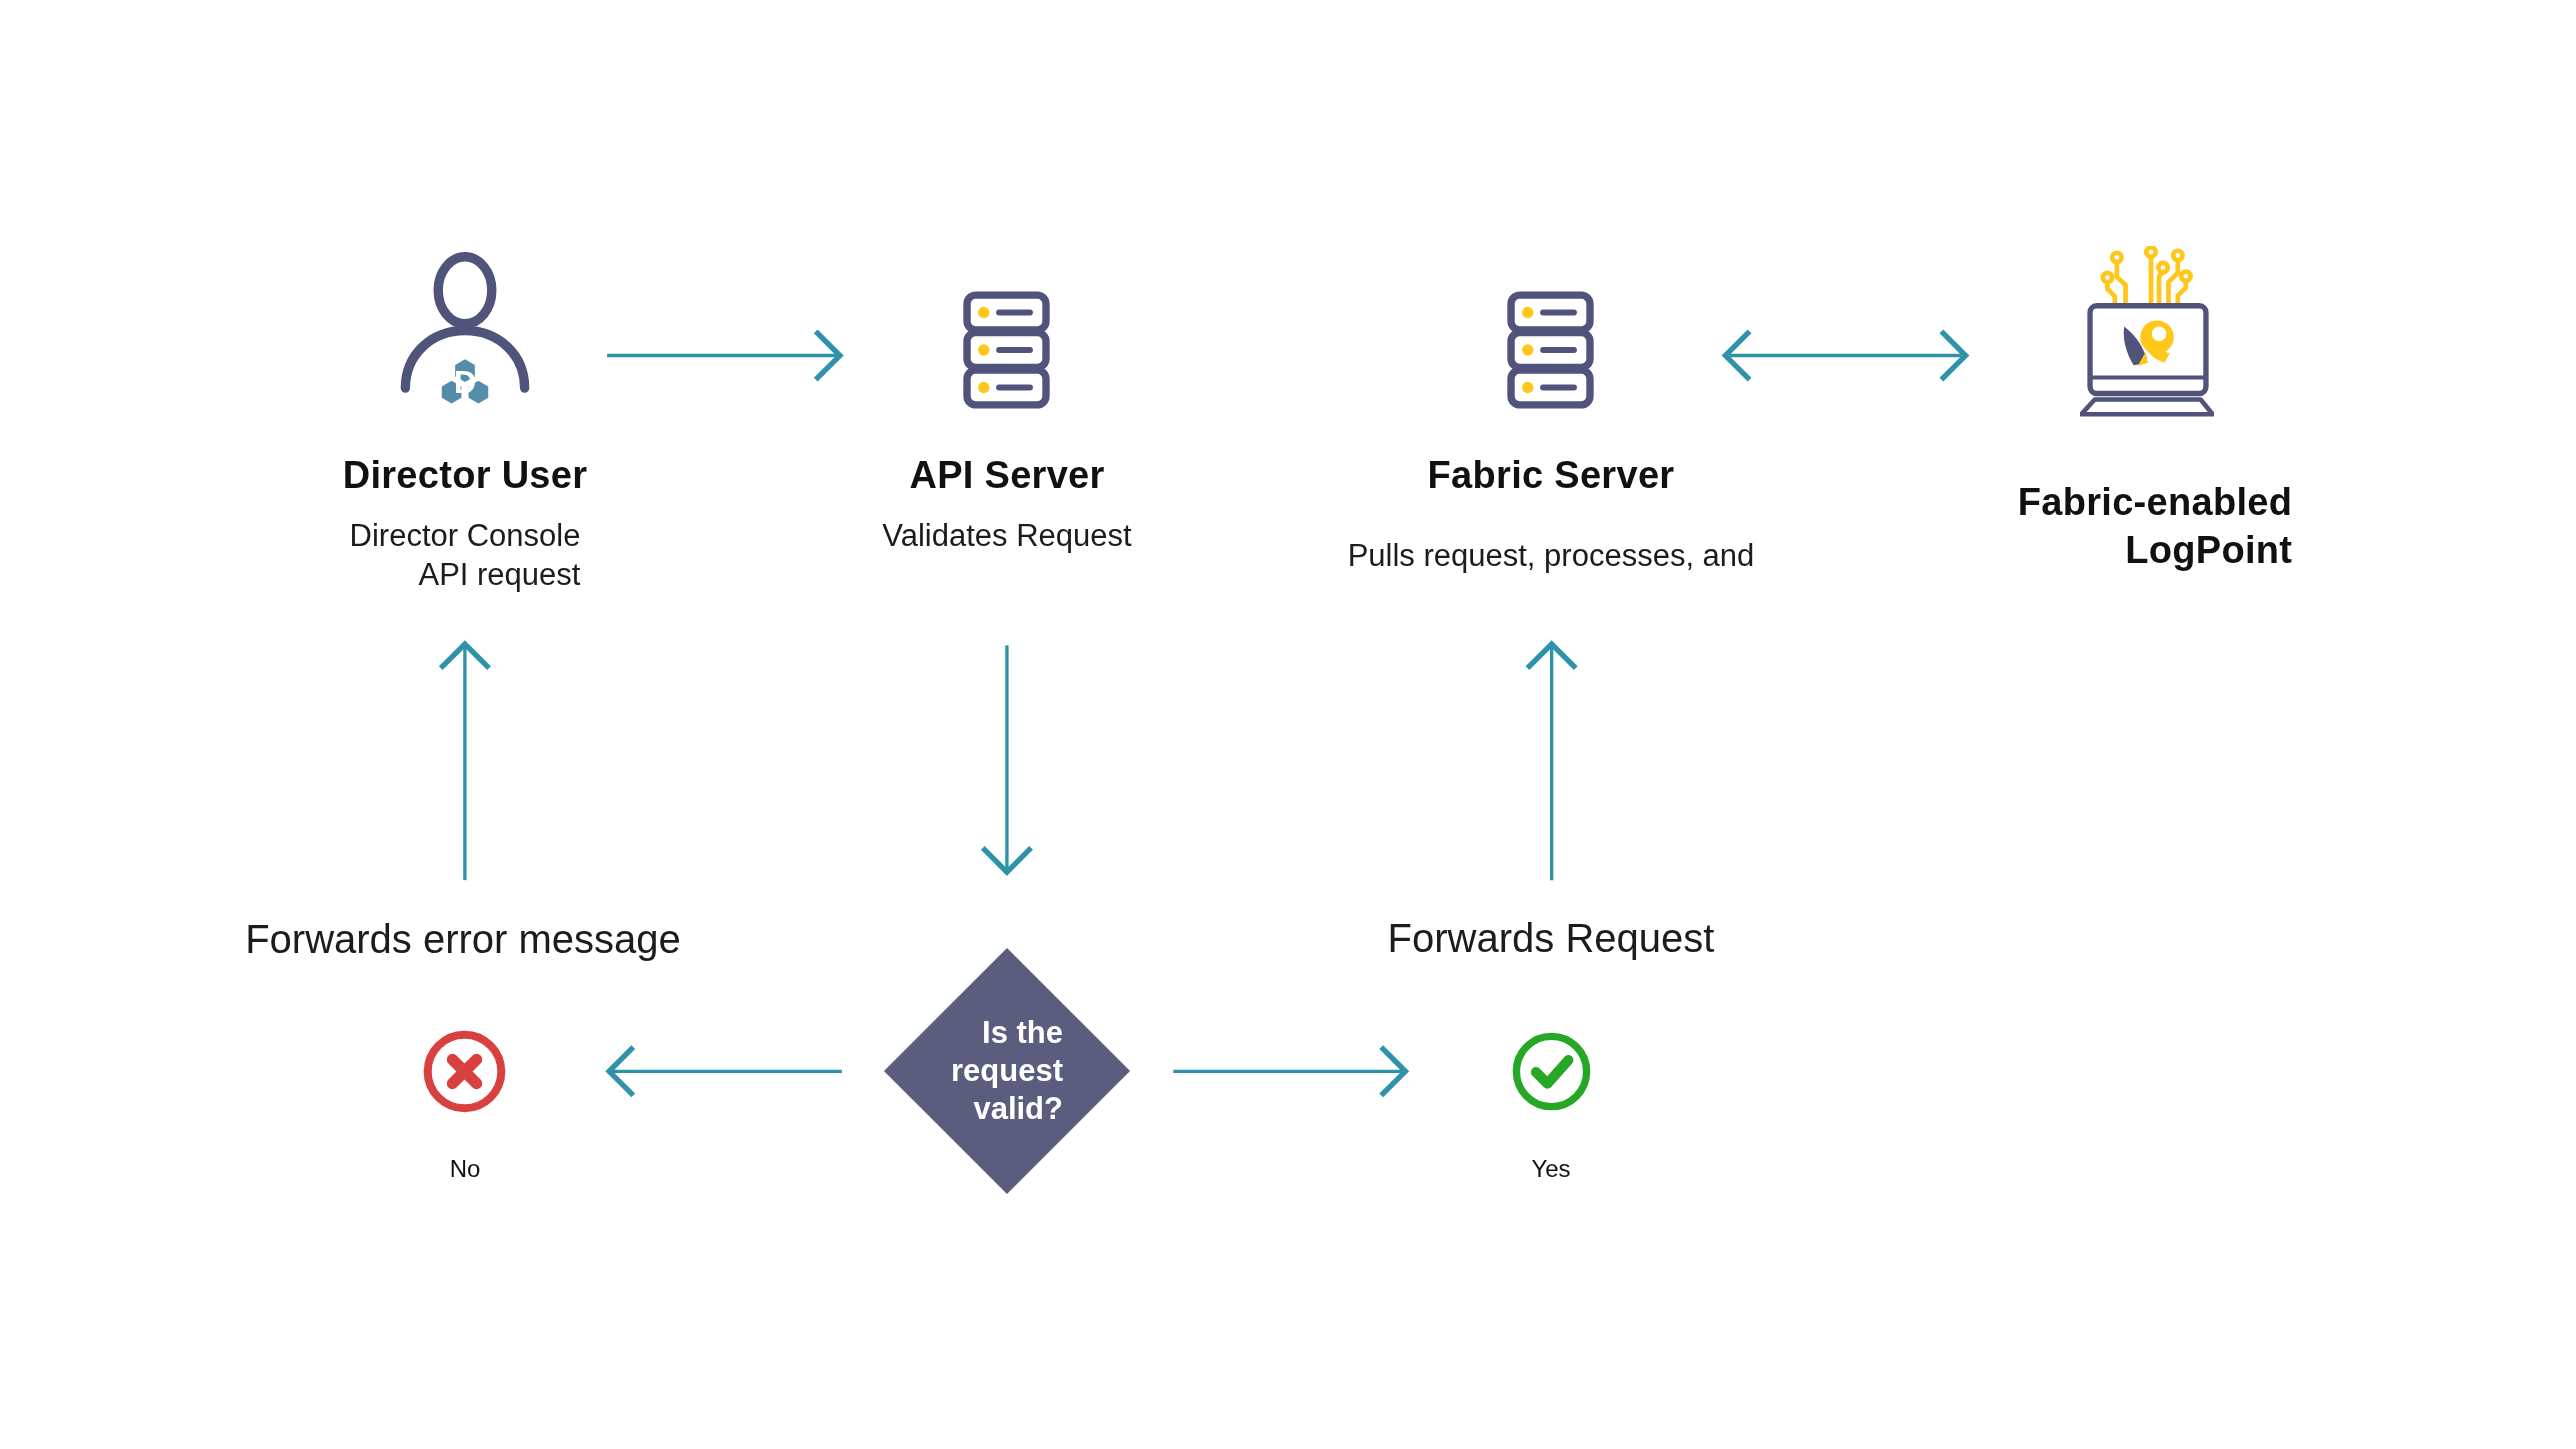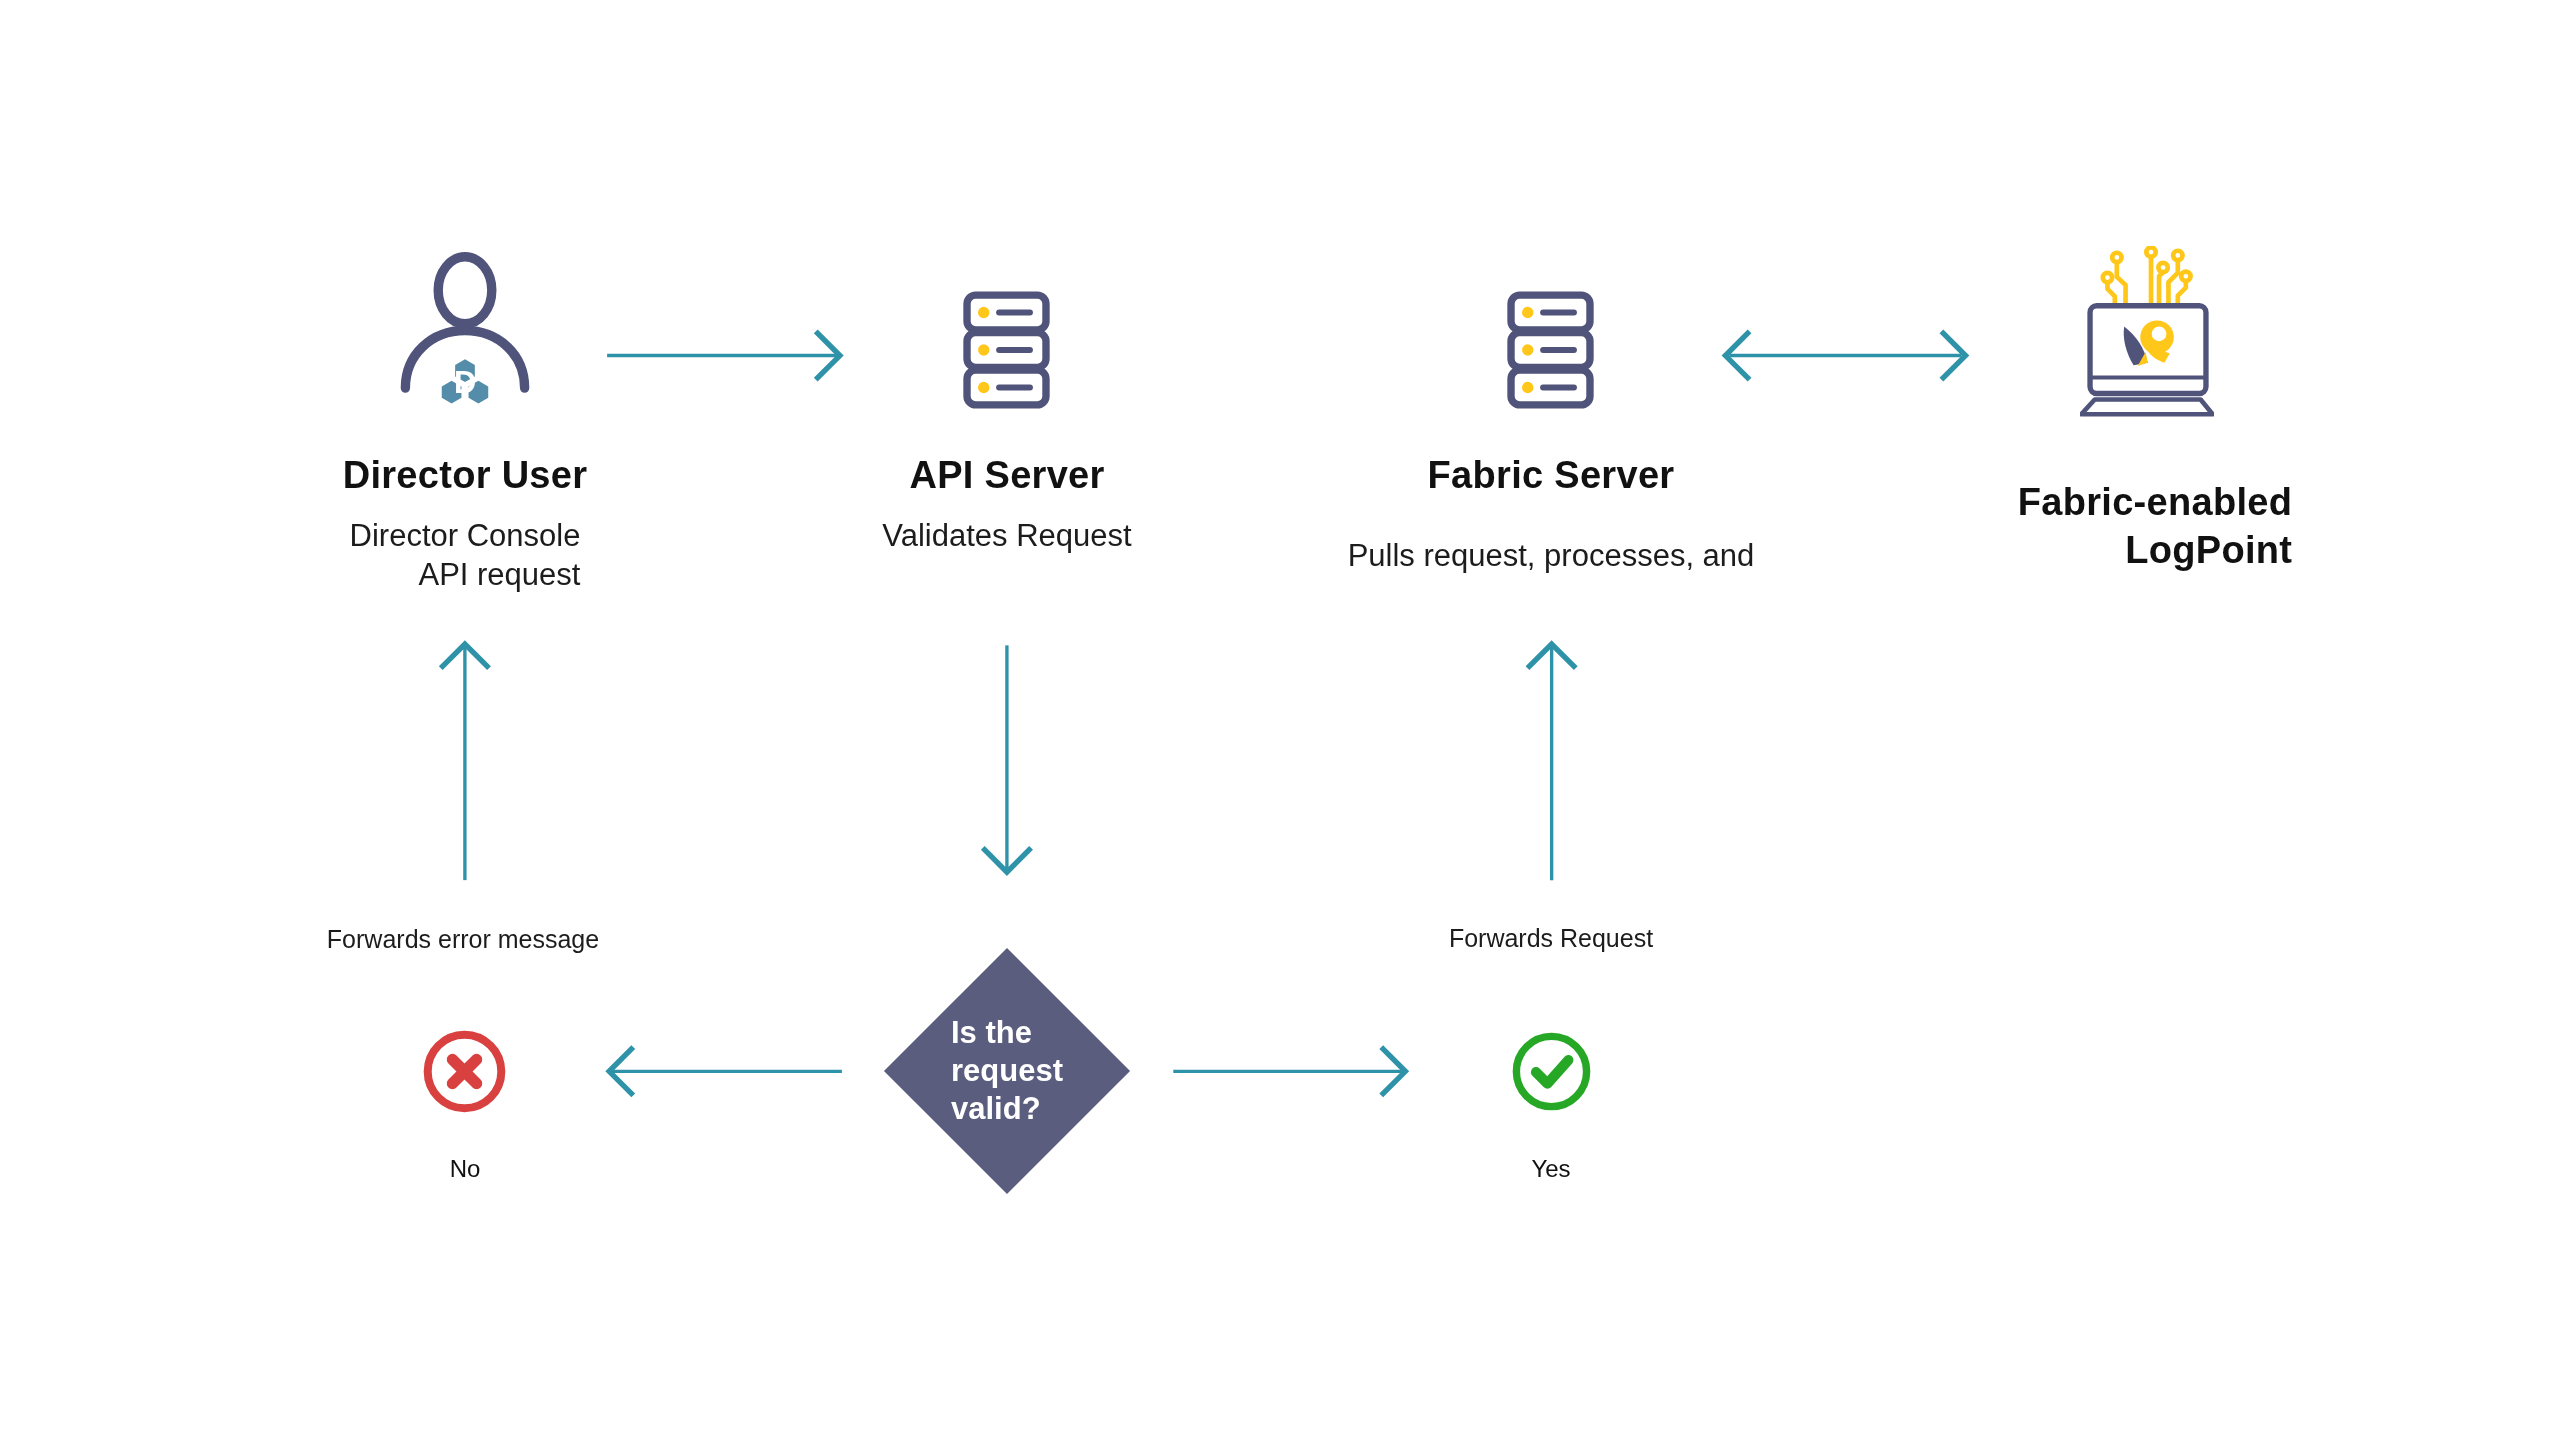--- a/index.html
+++ b/index.html
@@ -5,27 +5,27 @@
   html,body{margin:0;padding:0;background:#ffffff;}
   body{
     width:2576px;height:1449px;position:relative;overflow:hidden;
     font-family:"Liberation Sans","DejaVu Sans",sans-serif;color:#161616;
   }
   .abs{position:absolute;}
   .ctr{transform:translate(-50%,-50%);text-align:right;white-space:nowrap;}
   .title{font-size:38px;font-weight:700;letter-spacing:0.3px;color:#111;}
   .title2{font-size:38px;font-weight:700;letter-spacing:0.3px;color:#111;line-height:48px;margin-top:28px;}
   .sub{font-size:31px;font-weight:400;color:#1c1c1c;line-height:39px;}
-  .edge-label{font-size:25px;font-weight:400;color:#1c1c1c;}
+  .edge-label{font-size:40px;font-weight:400;color:#1c1c1c;}
   .outcome{font-size:24px;font-weight:400;color:#111;}
   .diamond{
     width:174px;height:174px;background:#5A5D7D;
     transform:translate(-50%,-50%) rotate(45deg);
   }
-  .diamond-text{font-size:31px;font-weight:700;color:#ffffff;line-height:38px;text-align:left;}
+  .diamond-text{font-size:31px;font-weight:700;color:#ffffff;line-height:38px;text-align:right;}
   svg{display:block;}
 </style>
 </head>
 <body>
 
 <svg class="abs" style="left:0;top:0" width="2576" height="1449" viewBox="0 0 3840 2160" fill="none" stroke="#2E93A8">
   <g>
     <line x1="905" y1="530" x2="1250" y2="530" stroke-width="5"></line>
     <polyline points="1216,494 1252,530 1216,566" stroke-width="8"></polyline>
   </g>

